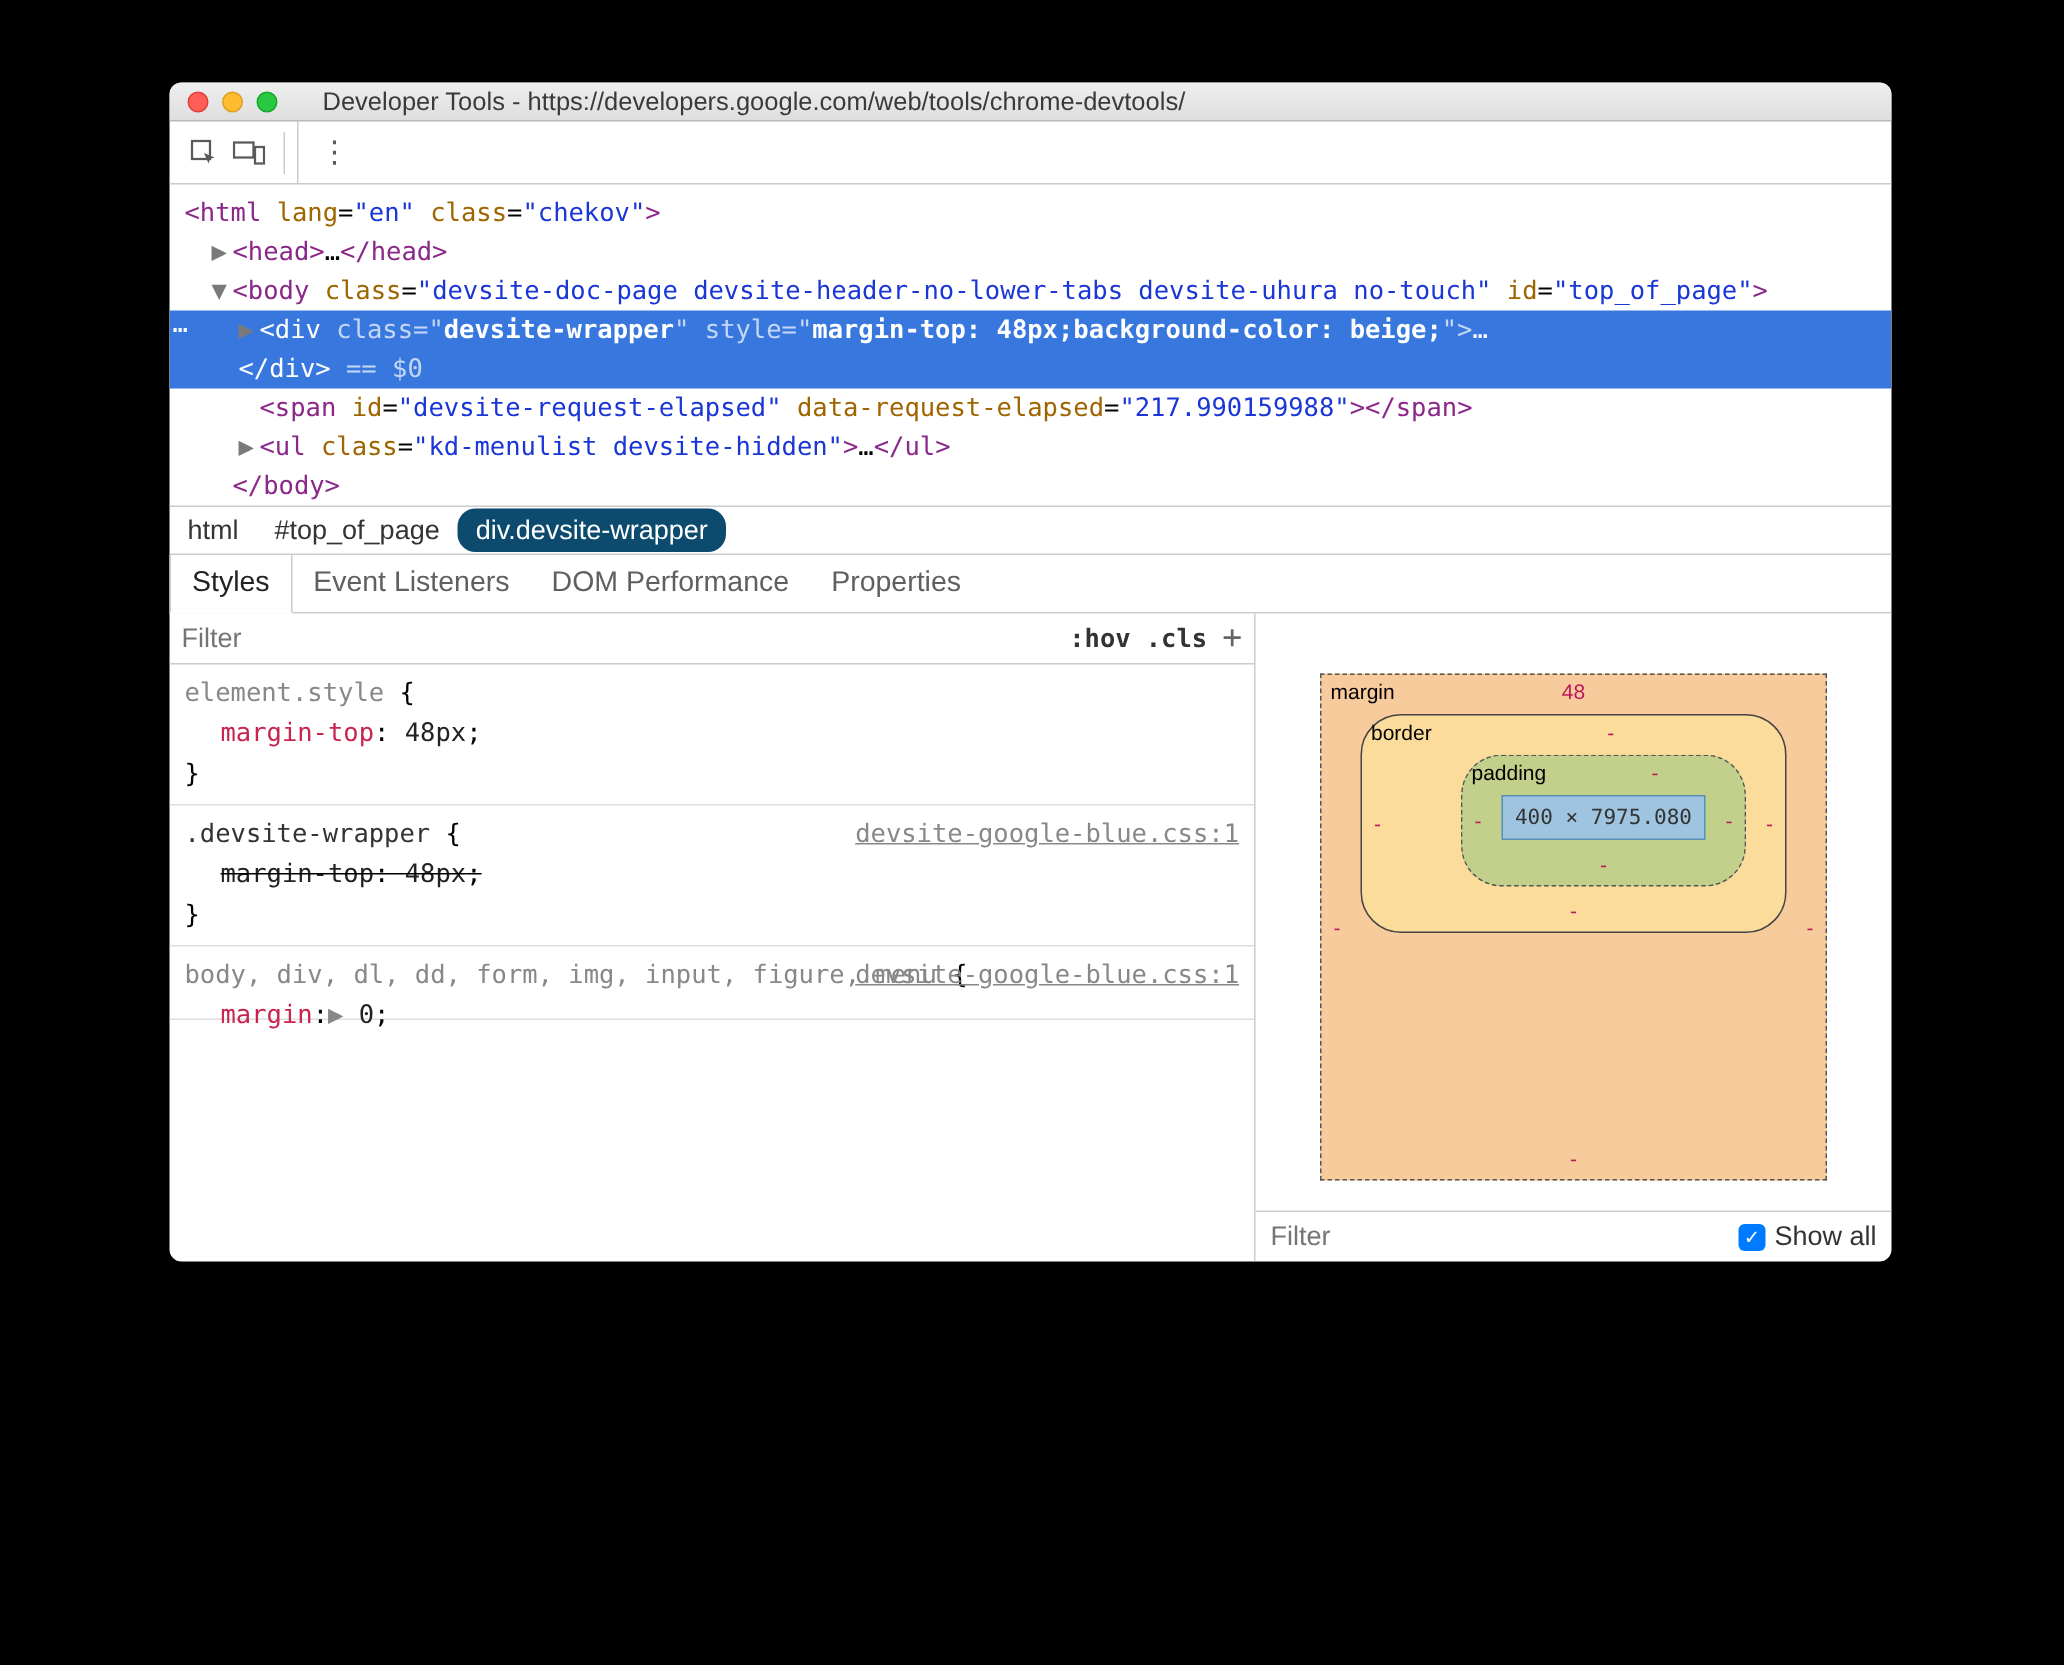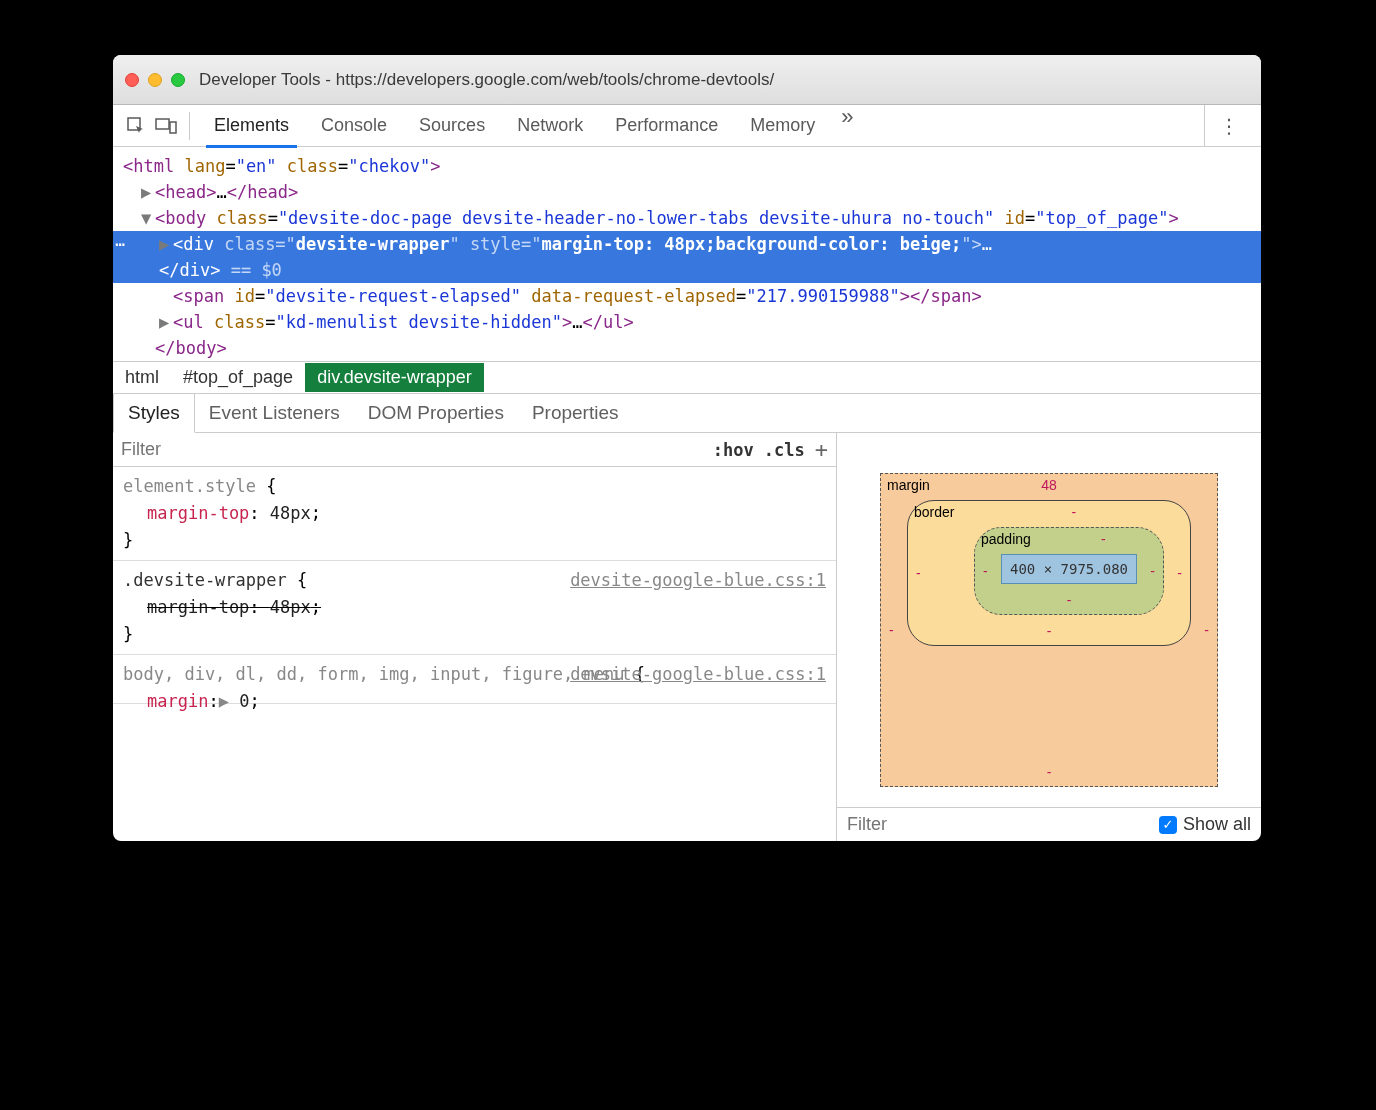--- a/index.html
+++ b/index.html
@@ -1,18 +1,18 @@
 <!DOCTYPE html>
 <html><head>
 <meta charset="utf-8">
 <style>
 * { margin: 0; padding: 0; box-sizing: border-box; }
 body { background: #000; font-family: -apple-system, "Helvetica Neue", Arial, sans-serif; width: 1376px; height: 1110px; position: relative; }
 .window { position: absolute; left: 113px; top: 55px; width: 1148px; height: 786px; background: #fff; border-radius: 8px; box-shadow: 0 20px 60px rgba(0,0,0,0.5); overflow: hidden; display: flex; flex-direction: column; }
-.titlebar { height: 50px; background: linear-gradient(#efefef,#dedede); display: flex; align-items: center; padding: 0 12px; border-bottom: 1px solid #b8b8b8; }
+.titlebar { height: 26px; background: linear-gradient(#efefef,#dedede); display: flex; align-items: center; padding: 0 12px; border-bottom: 1px solid #b8b8b8; gap: 16px; }
 .traffic { display: flex; gap: 9px; margin-right: 14px; }
 .dot { width: 14px; height: 14px; border-radius: 50%; }
 .red { background: #ff5f57; border: 1px solid #e14138; }
 .yel { background: #febc2e; border: 1px solid #dfa023; }
 .grn { background: #28c840; border: 1px solid #17a92d; }
 .title { font-size: 17px; color: #3a3a3a; }
 .toolbar { height: 42px; border-bottom: 1px solid #ccc; display: flex; align-items: center; padding: 0 8px; }
 .tb-icon { width: 30px; height: 30px; display: flex; align-items: center; justify-content: center; color: #5a5a5a; }
 .tb-sep { width: 1px; height: 28px; background: #ccc; margin: 0 8px; }
 .tabs { display: flex; gap: 0; flex: 1; }
@@ -27,21 +27,21 @@
 .tagc { color: #8a2789; }
 .attrn { color: #9f6500; }
 .attrv { color: #1a36d6; }
 .caret { color: #7a7a7a; display: inline-block; width: 14px; }
 .sel { background: #3878de; color: #fff; margin: 0 -10px; padding: 0 10px; position: relative; }
 .sel .bold { font-weight: bold; }
 .sel .dim { opacity: .7; }
 .sel-dots { position: absolute; left: 2px; top: 0; color: #fff; }
 .breadcrumb { border-top: 1px solid #ccc; display: flex; font-size: 18px; height: 32px; align-items: center; }
 .bc { padding: 4px 12px; color: #333; }
-.bc.active { background: #15803d; color: #fff; }
+.bc.active { background: #0c4a6e; color: #fff; border-radius: 12px; }
 .subpanel { border-top: 1px solid #ccc; display: flex; flex-direction: column; flex: 1; min-height: 0; justify-content: center; }
 .subtabs { display: flex; font-size: 19px; color: #606060; border-bottom: 1px solid #ccc; }
 .subtab { padding: 8px 14px; }
 .subtab.active { background: #fff; border: 1px solid #ccc; border-bottom: 1px solid #fff; margin-bottom: -1px; color: #222; border-top: none; }
 .styles-row { display: flex; flex: 1; min-height: 0; }
 .styles-left { flex: 1; border-right: 1px solid #ccc; font-family: Menlo, Consolas, monospace; font-size: 17px; display: flex; flex-direction: column; min-width: 0; }
 .styles-right { width: 424px; display: flex; flex-direction: column; }
 .filter-row { display: flex; align-items: center; border-bottom: 1px solid #ccc; padding: 4px 8px; color: #888; font-size: 18px; }
 .filter-row input { border: none; outline: none; font-size: 18px; color: #888; flex: 1; }
 .filter-actions { display: flex; gap: 10px; font-family: Menlo, Consolas, monospace; font-size: 17px; color: #333; font-weight: bold; align-items: center; }
@@ -88,29 +88,20 @@
           <path d="M10 10 L17 13 L14 14 L13 17 Z" fill="#5a5a5a"></path>
         </svg>
     </div>
     <div class="tb-icon">
       <svg width="22" height="20" viewBox="0 0 22 20">
           <rect x="1" y="3" width="13" height="10" fill="none" stroke="#5a5a5a" stroke-width="1.5"></rect>
           <rect x="15" y="6" width="6" height="11" fill="none" stroke="#5a5a5a" stroke-width="1.5"></rect>
         </svg>
     </div>
     <div class="tb-sep"></div>
-    <div class="tabs">
-      <div class="tab active">Elements</div>
-      <div class="tab">Console</div>
-      <div class="tab">Sources</div>
-      <div class="tab">Network</div>
-      <div class="tab">Performance</div>
-      <div class="tab">Memory</div>
-      <div class="more-tb">»</div>
-    </div>
     <div class="kebab">⋮</div>
   </div>
 
   <div class="dom">
     <div class="line"><span class="tagc">&lt;html</span> <span class="attrn">lang</span>=<span class="attrv">"en"</span> <span class="attrn">class</span>=<span class="attrv">"chekov"</span><span class="tagc">&gt;</span></div>
     <div class="line" style="padding-left:18px"><span class="caret">▶</span><span class="tagc">&lt;head&gt;</span>…<span class="tagc">&lt;/head&gt;</span></div>
     <div class="line" style="padding-left:18px"><span class="caret">▼</span><span class="tagc">&lt;body</span> <span class="attrn">class</span>=<span class="attrv">"devsite-doc-page devsite-header-no-lower-tabs devsite-uhura no-touch"</span> <span class="attrn">id</span>=<span class="attrv">"top_of_page"</span><span class="tagc">&gt;</span></div>
     <div class="line sel">
       <span class="sel-dots">⋯</span>
       <span style="padding-left:36px"><span class="caret">▶</span>&lt;div <span class="dim">class="</span><span class="bold">devsite-wrapper</span><span class="dim">"</span> <span class="dim">style="</span><span class="bold">margin-top: 48px;background-color: beige;</span><span class="dim">"&gt;</span>…<br><span style="padding-left:36px">&lt;/div&gt;</span> <span class="dim">== $0</span></span>
@@ -123,21 +114,21 @@
   <div class="breadcrumb">
     <div class="bc">html</div>
     <div class="bc">#top_of_page</div>
     <div class="bc active">div.devsite-wrapper</div>
   </div>
 
   <div class="subpanel">
     <div class="subtabs">
       <div class="subtab active">Styles</div>
       <div class="subtab">Event Listeners</div>
-      <div class="subtab">DOM Properties</div>
+      <div class="subtab">DOM Performance</div>
       <div class="subtab">Properties</div>
     </div>
 
     <div class="styles-row">
 
       <div class="styles-left">
         <div class="filter-row">
           <input placeholder="Filter" style="">
           <div class="filter-actions">
             <span>:hov</span>

